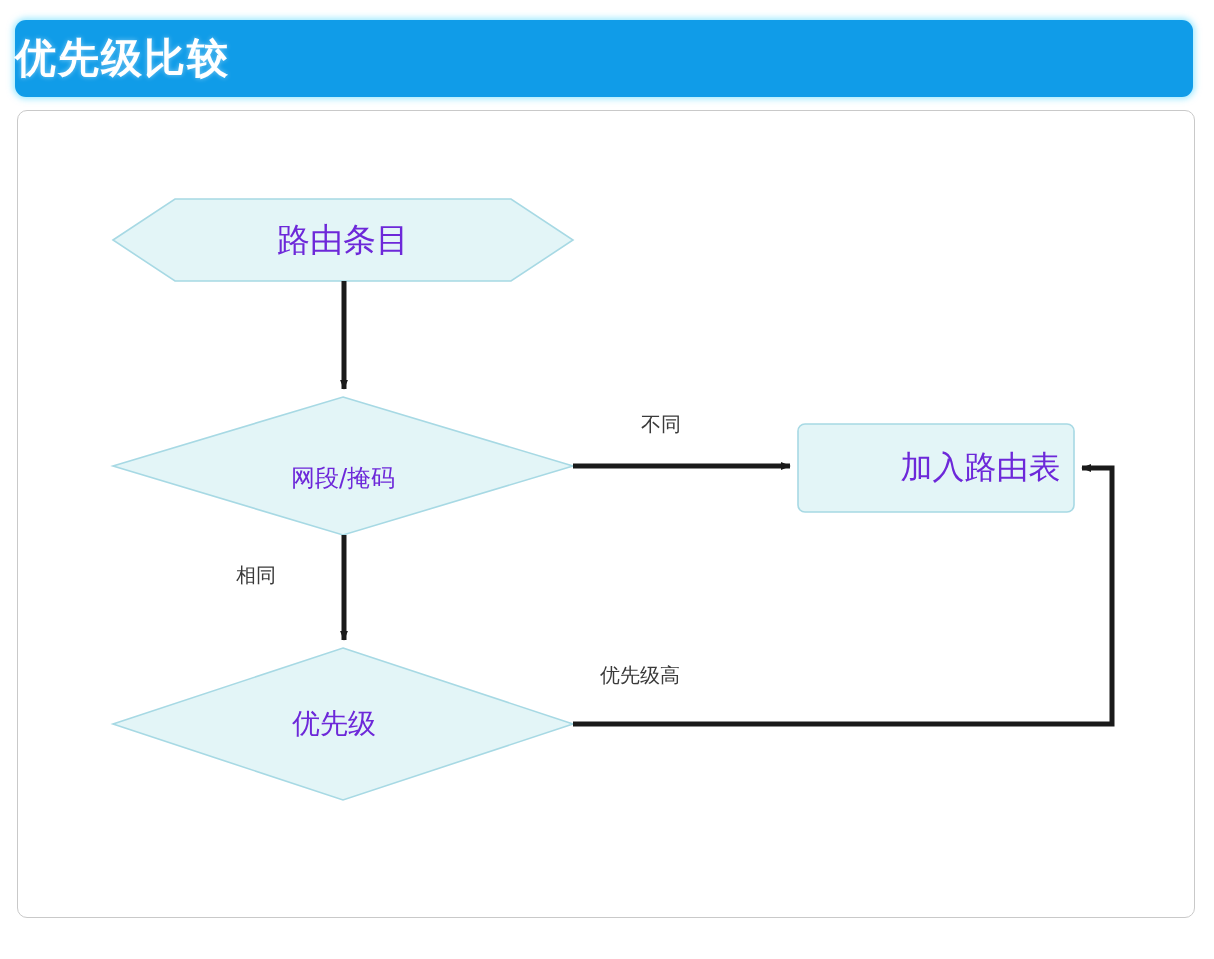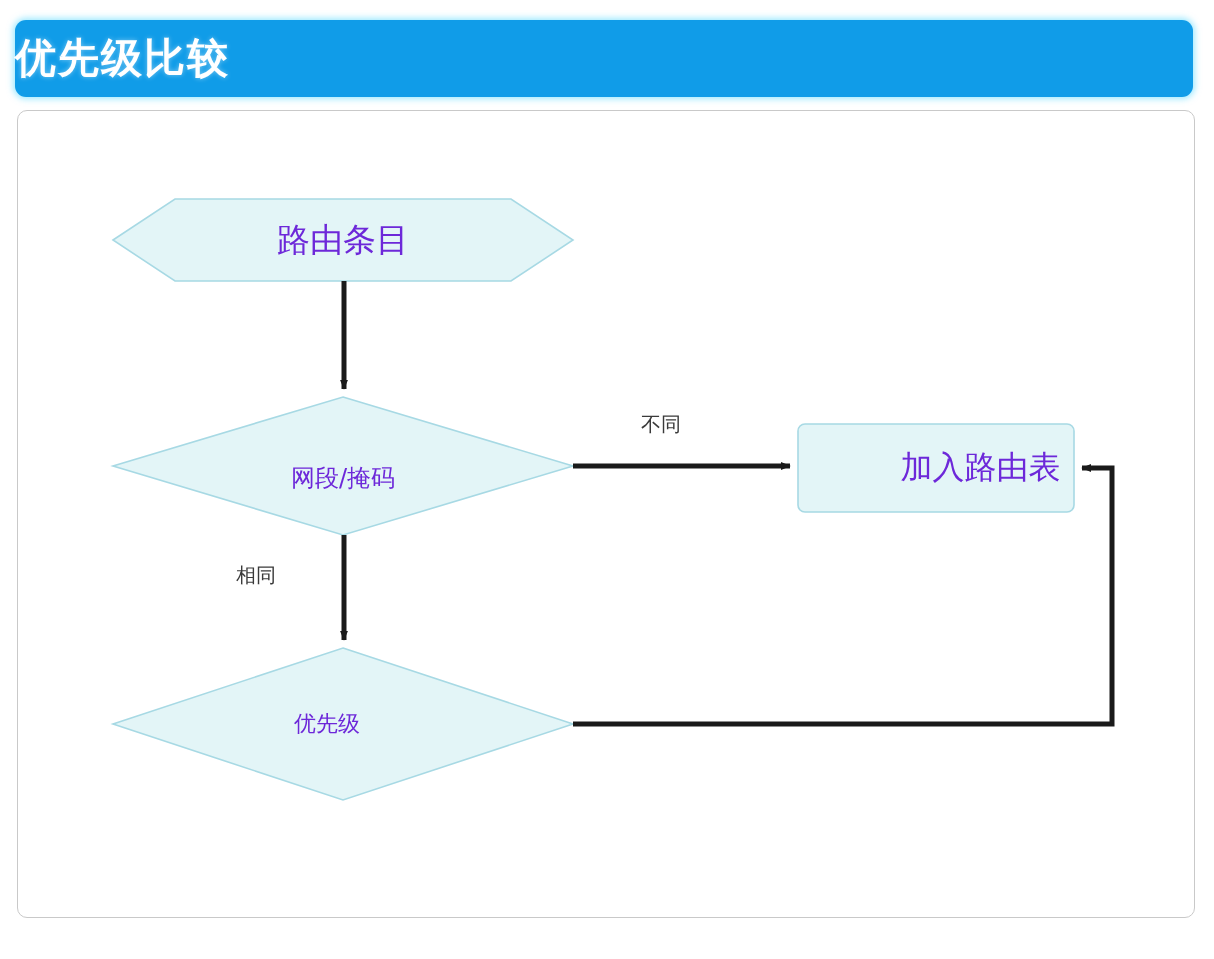--- a/index.html
+++ b/index.html
@@ -68,21 +68,21 @@
     position: absolute;
     color: #6d28d9;
     font-family: "DejaVu Sans", "Liberation Sans", sans-serif;
     white-space: nowrap;
     display: flex;
     align-items: center;
     justify-content: center;
   }
   .node-hex-label  { left: 113px; top: 214px; width: 460px; height: 52px; font-size: 33px; }
   .node-diam1-label{ left: 113px; top: 452px; width: 460px; height: 52px; font-size: 24px; }
-  .node-diam2-label{ left: 97px; top: 698px; width: 460px; height: 52px; font-size: 22px; }
+  .node-diam2-label{ left: 104px; top: 698px; width: 460px; height: 52px; font-size: 28px; }
   .node-rect-label { left: 798px; top: 442px; width: 325px; height: 52px; font-size: 32px; margin-left: 20px; }
   
   .edge-label {
     position: absolute;
     color: #3a3a3a;
     font-family: "DejaVu Sans", "Liberation Sans", sans-serif;
     white-space: nowrap;
     font-size: 20px;
   }
   .edge-label-different { left: 641px; top: 411px; }
@@ -134,19 +134,20 @@
   <div class="node-label node-diam1-label">网段/掩码</div>
 
   <div class="node-label node-diam2-label">优先级</div>
 
   <div class="node-label node-rect-label">加入路由表</div>
 
   <div class="edge-label edge-label-different">不同</div>
 
   <div class="edge-label edge-label-same">相同</div>
 
+  <div class="edge-label edge-label-higher">优先级高</div>
 
   <div class="hit" style="left:113px;top:199px;width:460px;height:82px;"></div>
   <div class="hit" style="left:113px;top:397px;width:460px;height:138px;"></div>
   <div class="hit" style="left:113px;top:648px;width:460px;height:152px;"></div>
   <div class="hit" style="left:798px;top:424px;width:276px;height:88px;"></div>
 
 </div>
 
 </body></html>

